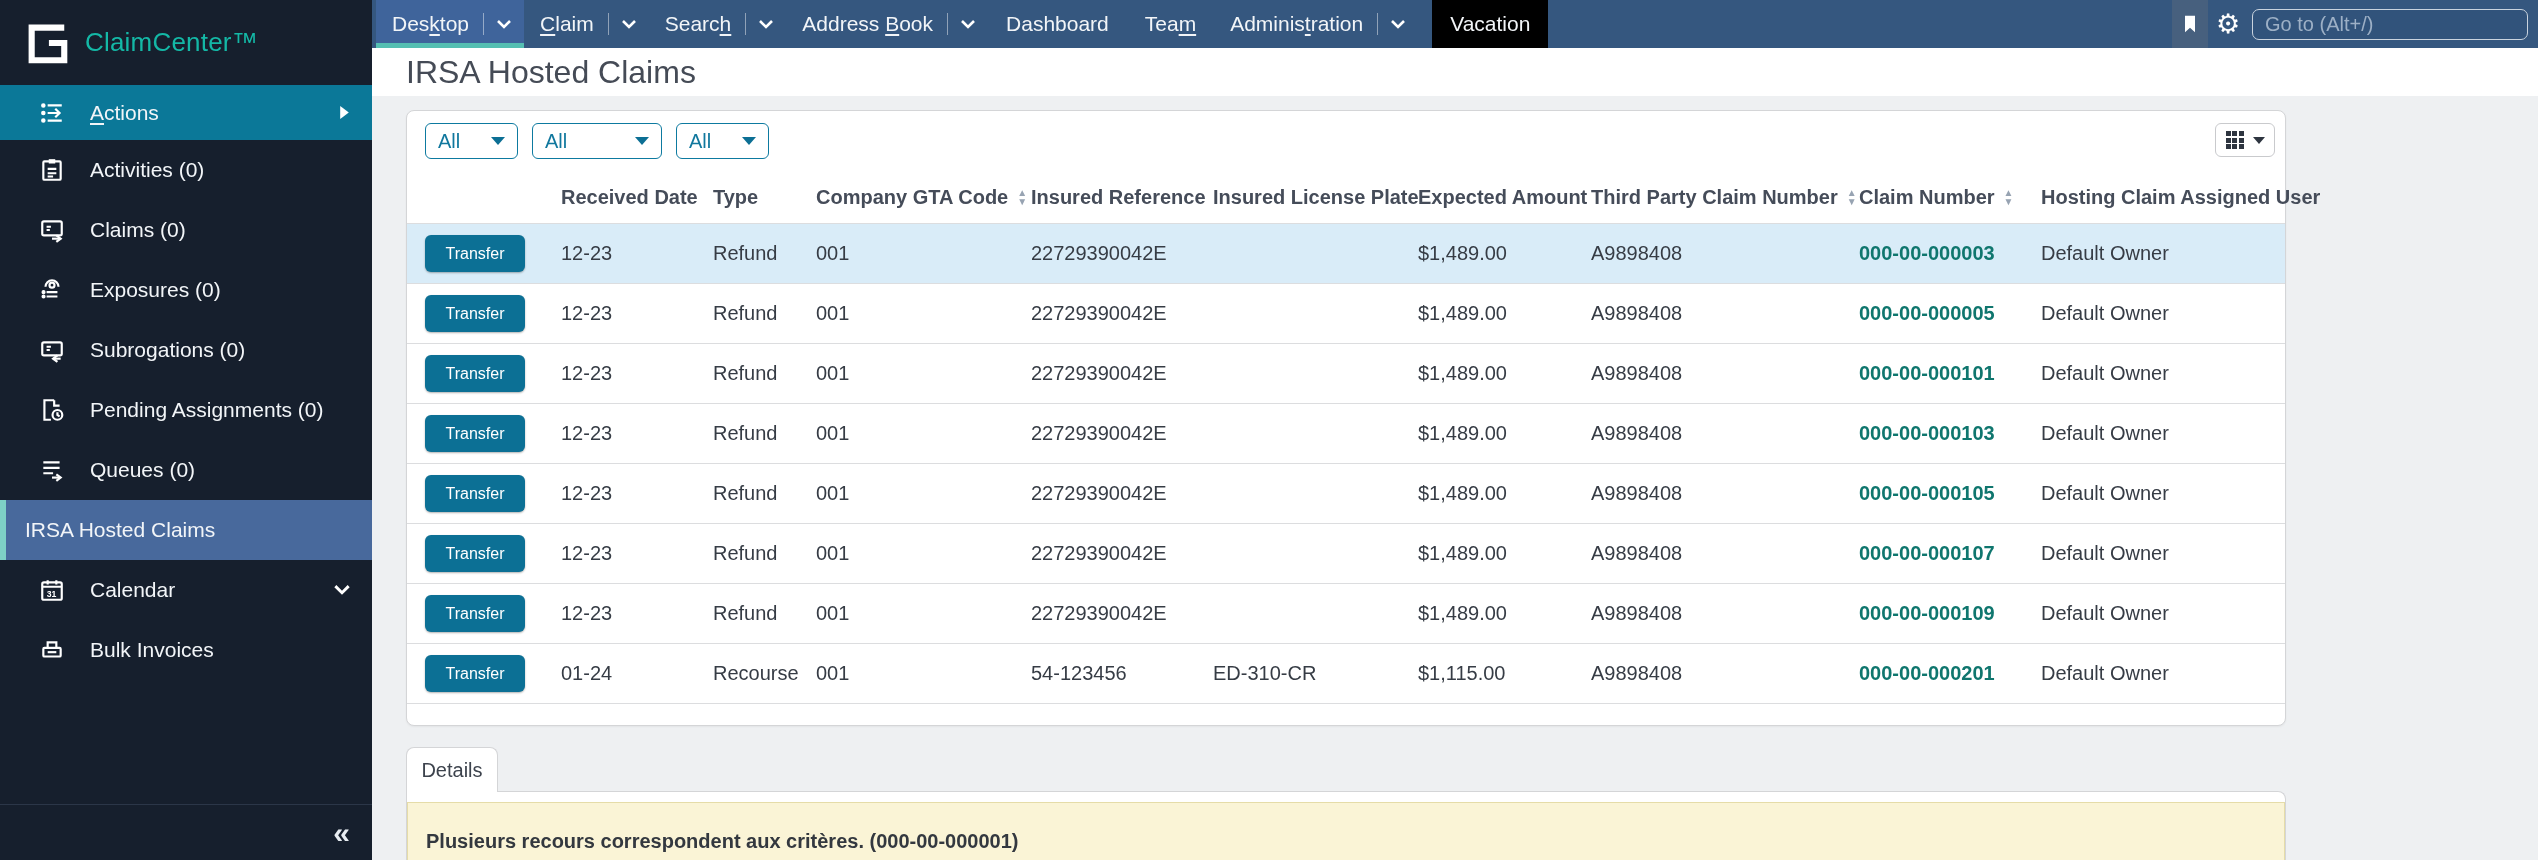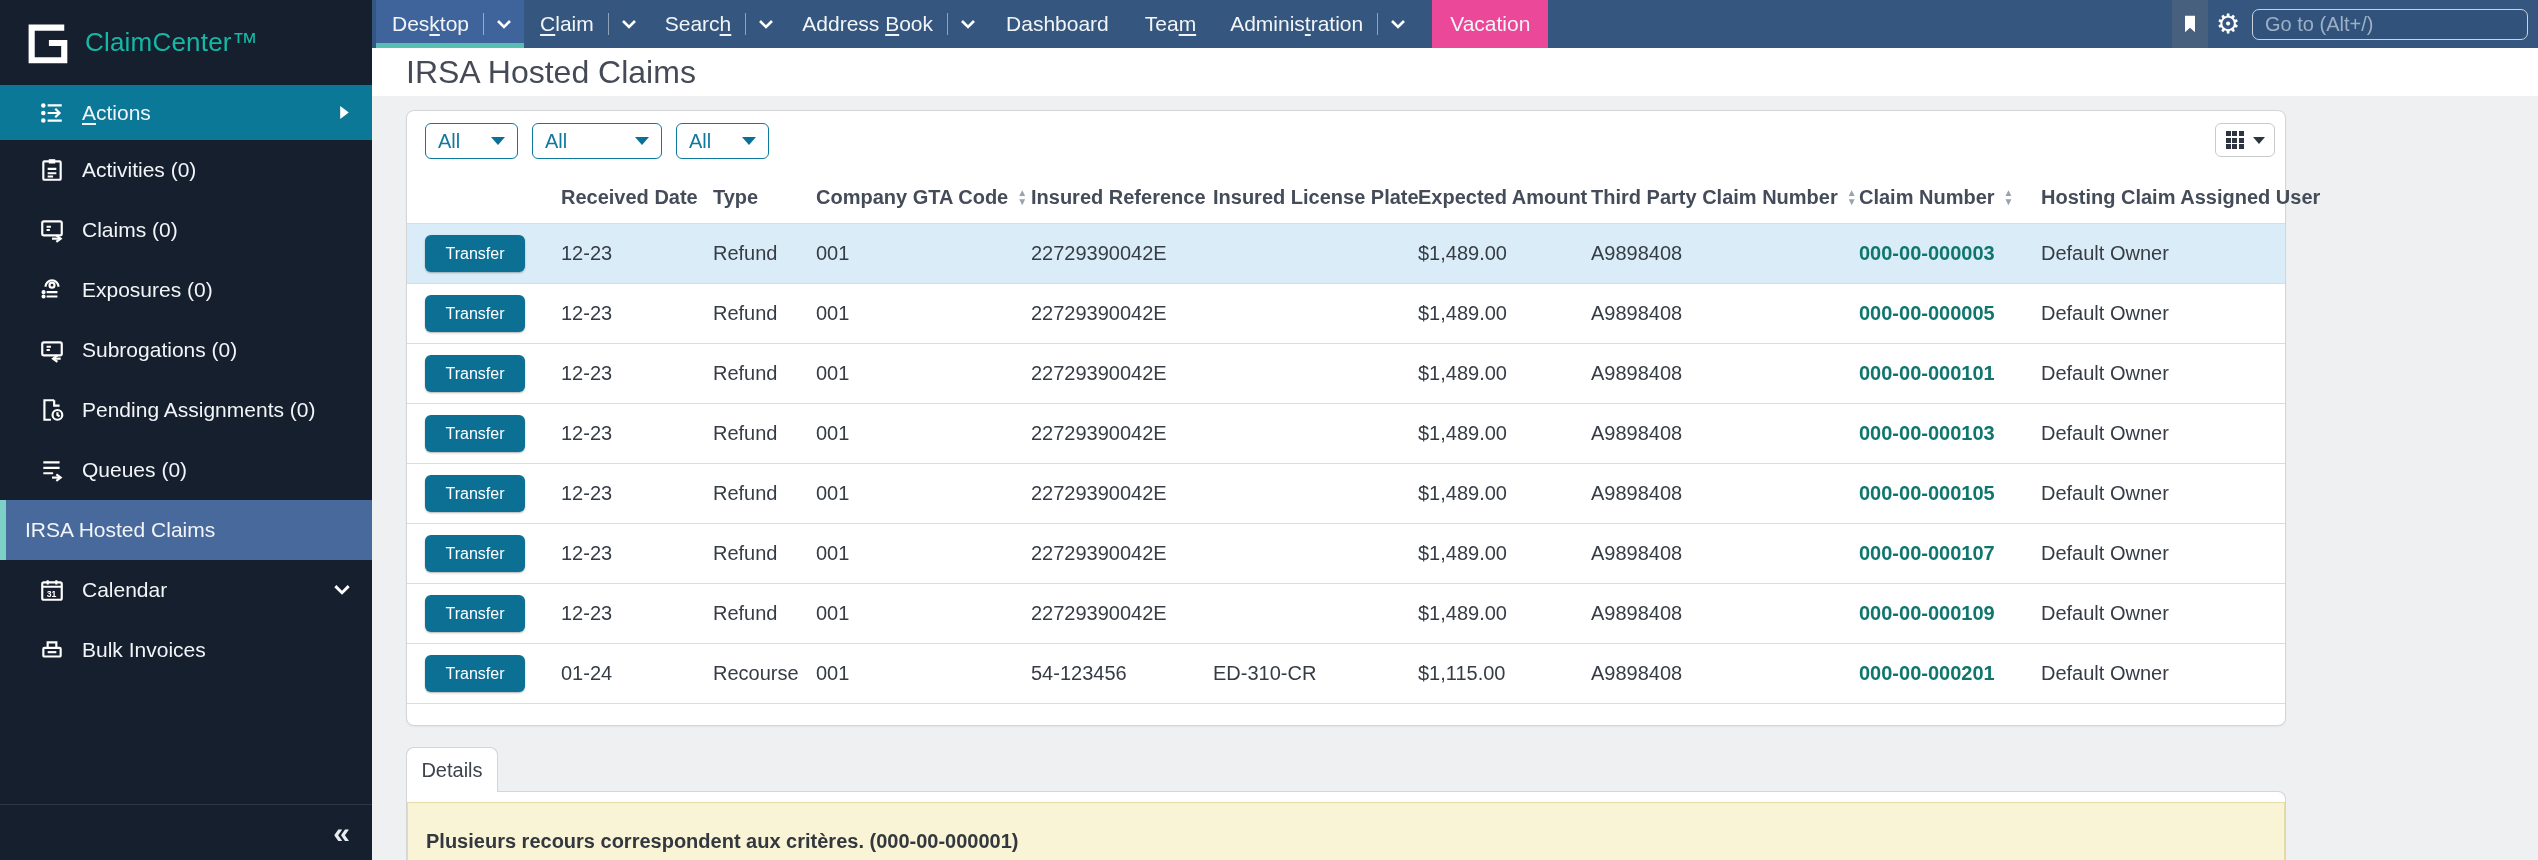--- a/index.html
+++ b/index.html
@@ -10,34 +10,34 @@
   .topbar { position:absolute; left:372px; top:0; width:2166px; height:48px;
     background:#35577f; display:flex; align-items:stretch; color:#f2f5f8; }
   .nav { display:flex; align-items:stretch; padding-left:4px; }
   .tab { display:flex; align-items:center; cursor:pointer; font-size:21px; position:relative; }
   .tab .lbl { padding:0 14px 0 16px; white-space:nowrap; }
   .tab .key { text-decoration:underline; text-underline-offset:3px; }
   .tab .vsep { width:1px; height:22px; background:rgba(255,255,255,.45); }
   .tab .chev { padding:0 13px; display:flex; align-items:center; }
   .tab.active { background:#3f649b; }
   .tab.active::after { content:""; position:absolute; left:0; right:0; bottom:0; height:5px; background:#55bfb2; }
-  .tab.highlight { background:#ec4899; margin-left:14px; }
+  .tab.highlight { background:#000000; margin-left:14px; }
   .tab.plain .lbl { padding:0 18px; }
   .topbar-right { margin-left:auto; display:flex; align-items:center; }
   .bm-btn { width:36px; height:48px; background:#47607e; display:flex; align-items:center; justify-content:center; cursor:pointer; }
   .gear-btn { width:40px; height:48px; display:flex; align-items:center; justify-content:center; cursor:pointer; font-size:27px; color:#fff; }
   .goto { width:276px; height:31px; margin:0 10px 0 4px; border:1px solid #c9d3de; border-radius:7px;
     background:#31537b; color:#e6ecf3; font-size:20px; padding:0 12px; outline:none; font-family:"Liberation Sans",sans-serif; }
   .goto::placeholder { color:#9db0c6; }
 
   
   .sidebar { position:absolute; left:0; top:0; width:372px; height:860px; background:#161f2d; color:#f2f5f8; }
   .logo-row { height:85px; display:flex; align-items:center; padding-left:24px; gap:15px; }
   .brand { font-size:26px; color:#14b8a6; letter-spacing:.2px; }
-  .side-item { height:60px; display:flex; align-items:center; gap:17px; padding:0 22px; font-size:21px; cursor:pointer; }
+  .side-item { height:60px; display:flex; align-items:center; gap:25px; padding:0 22px; font-size:21px; cursor:pointer; }
   .side-item .icon { width:26px; display:flex; justify-content:flex-start; flex:0 0 26px;margin-left:17px; }
   .side-item.actions { height:55px; background:#0b7898; }
   .side-item.actions .key { text-decoration:underline; text-underline-offset:3px; }
   .side-item .right { margin-left:auto; display:flex; align-items:center; }
   .side-item.selected { background:#48699c; border-left:6px solid #7ed0c6; padding-left:19px; }
   .side-footer { position:absolute; left:0; right:0; bottom:0; height:56px; border-top:1px solid #2b3648;
     display:flex; align-items:center; justify-content:flex-end; padding-right:22px; }
   .collapse { font-size:30px; font-weight:bold; color:#e8edf2; cursor:pointer; line-height:1; }
 
   

